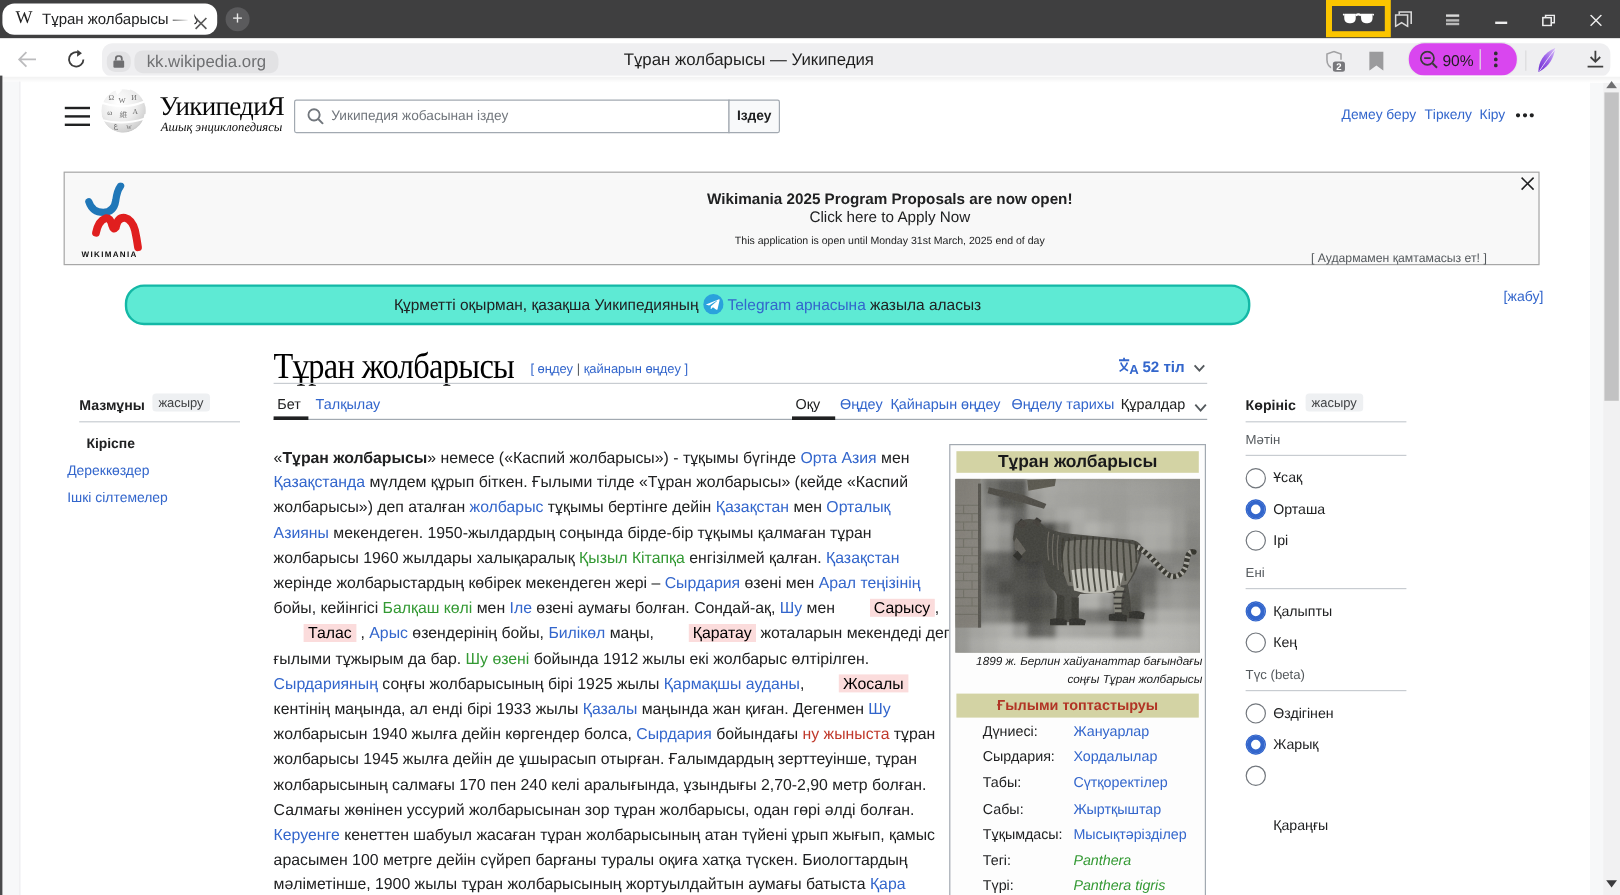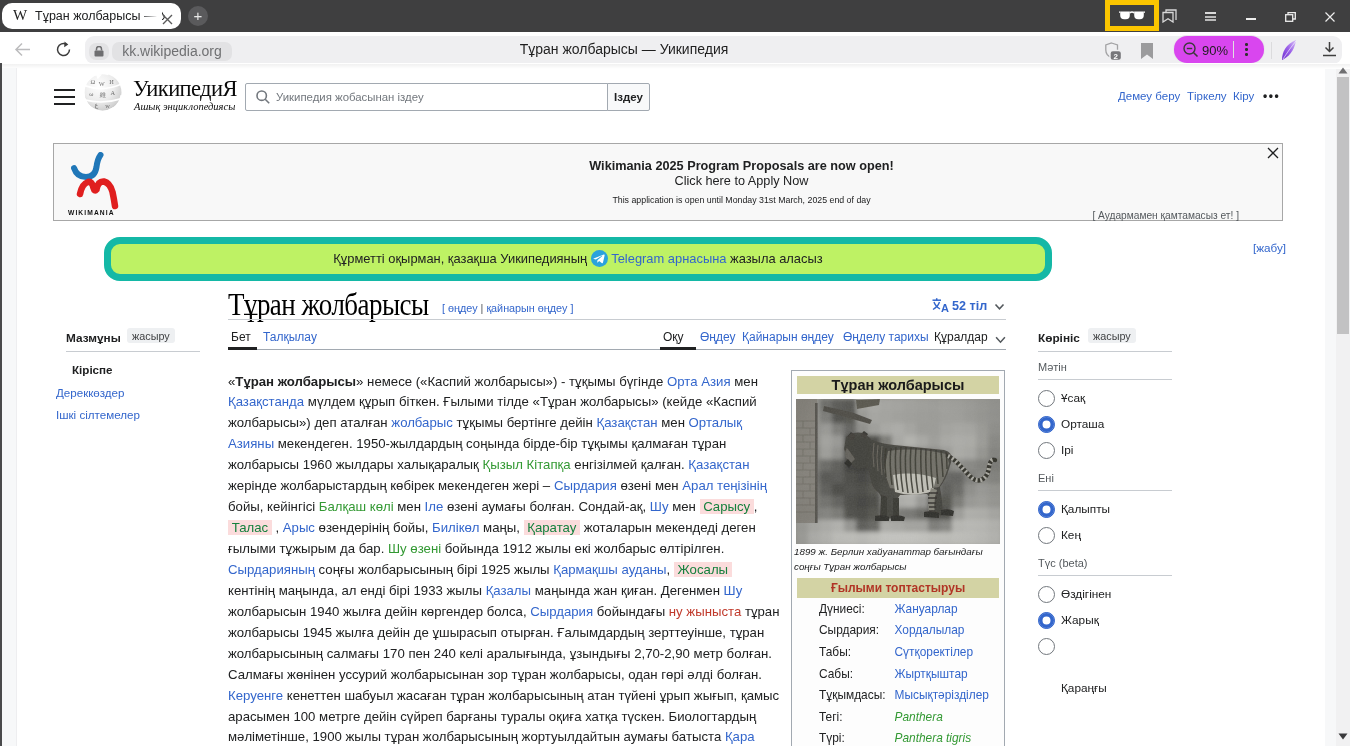--- a/index.html
+++ b/index.html
@@ -2,42 +2,42 @@
 <html><head><meta charset="utf-8">
 <style>
 html,body{margin:0;padding:0;}
 body{width:1350px;height:746px;overflow:hidden;position:relative;background:#fff;
  font-family:"Liberation Sans",sans-serif;-webkit-font-smoothing:antialiased;}
 .abs{position:absolute;}
 a{text-decoration:none;}
 .bl{color:#3366cc;}
 .gr{color:#339933;}
 .rd{color:#c0392b;}
-.pk{background:#fbdcdc;color:#15803d;}
+.pk{background:#fbdcdc;color:#000000;margin-left:25px;}
 
 #tabbar{position:absolute;left:0;top:0;width:1350px;height:32px;background:#3f3f40;}
 #tab{position:absolute;left:2px;top:3px;width:179px;height:26px;background:#fff;border-radius:10px;}
 #tabttl{position:absolute;left:33px;top:6px;width:130px;height:15px;overflow:hidden;
  font-size:12.5px;color:#202122;white-space:nowrap;}
 #tabfade{position:absolute;left:139px;top:5px;width:21px;height:17px;
  background:linear-gradient(90deg,rgba(255,255,255,0),#fff 80%);}
 #plusbtn{position:absolute;left:188px;top:6px;width:20px;height:20px;border-radius:50%;
  background:#5a5a5c;color:#e9e9e9;font-size:15px;line-height:19px;text-align:center;}
 #incog{position:absolute;left:1105px;top:0;width:54px;height:31px;background:#fbc500;}
 #incogin{position:absolute;left:5px;top:5px;width:44px;height:21px;background:#3f3f40;}
 #toolbar{position:absolute;left:0;top:32px;width:1350px;height:37px;background:#fff;}
 #omni{position:absolute;left:85px;top:4px;width:1257px;height:28px;background:#efeff1;border-radius:9px;}
 .chip{position:absolute;background:#e2e2e4;border-radius:7px;}
 #pgttl{position:absolute;left:624px;top:9px;transform:translateX(-50%);font-size:14px;color:#1f1f1f;white-space:nowrap;}
 #pill{position:absolute;left:1174px;top:4px;width:90px;height:27px;background:#d946ef;border-radius:13px;
  box-shadow:0 0 0 1px #e9e9eb;}
 
 #page{position:absolute;left:0;top:63px;width:1350px;height:683px;background:#fff;}
 #banner{position:absolute;left:53px;top:143px;width:1228px;height:76px;background:#f8f8f8;border:1px solid #a7a7a7;}
-#tgbox{position:absolute;left:104px;top:237px;width:934px;height:30px;border:7px solid #14b8a6;border-radius:16px;background:#bef264;}
+#tgbox{position:absolute;left:104px;top:237px;width:934px;height:30px;border:2px solid #14b8a6;border-radius:16px;background:#5eead4;}
 h1{margin:0;font-family:"Liberation Serif",serif;font-weight:normal;font-size:27px;color:#000;}
 .tabrow{font-size:12px;color:#202122;}
 .greyhd{font-size:11px;color:#54595d;}
 .hidebtn{background:#eef0f2;border-radius:3px;font-size:10.8px;color:#404244;padding:1.5px 5px;}
 .divline{position:absolute;height:1px;background:#c8ccd1;}
 .radio{position:absolute;width:15px;height:15px;border:1px solid #72777d;border-radius:50%;background:#fff;}
 .radio.on{background:#36c;border-color:#36c;box-shadow:inset 0 0 0 3.5px #36c, inset 0 0 0 8px #fff;}
 .rlbl{position:absolute;font-size:11.8px;color:#202122;}
 #bodytext{position:absolute;left:228px;top:371.5px;width:700px;font-size:13.2px;line-height:20.94px;color:#202122;}
 #infobox{position:absolute;left:791px;top:370px;width:212px;border:1px solid #a2a9b1;background:#fdfdfd;}
@@ -518,21 +518,21 @@
   </g>
   <path d="M152,57 C160,60 168,72 176,79 C184,85 192,79 193,68 C194,62 196,60 199,61" stroke="#32312c" stroke-width="4.4" fill="none" stroke-linecap="round"></path>
   <path d="M152,57 C160,60 168,72 176,79 C184,85 192,79 193,68 C194,62 196,60 199,61" stroke="#aaa9a1" stroke-width="4.4" fill="none" stroke-dasharray="2,2.6"></path>
   <path d="M85,96 L84,119 L91,119 L91,98 Z M97,99 L97,119 L103,119 L103,99 Z" fill="#383733"></path>
   <path d="M79,117 Q87,115 93,118 L93,122 L79,122 Z M95,117 Q103,115 109,118 L108,122 L95,122 Z" fill="#2e2d29"></path>
   <path d="M128,113 Q136,111 143,114 L143,119 L128,118 Z M145,111 Q153,109 158,112 L157,117 L145,116 Z" fill="#2e2d29"></path>
   </g>
   <rect width="204" height="145" filter="url(#grain)" opacity="0.15"></rect>
   <rect width="204" height="145" fill="url(#vig)"></rect>
  </svg>
- <div style="margin:0 2px 0;text-align:left;font-style:italic;font-size:9.8px;color:#202122;line-height:15.4px;">1899 ж. Берлин хайуанаттар бағындағы<br>соңғы Тұран жолбарысы</div>
+ <div style="margin:0 2px 0;text-align:right;font-style:italic;font-size:9.8px;color:#202122;line-height:15.4px;">1899 ж. Берлин хайуанаттар бағындағы<br>соңғы Тұран жолбарысы</div>
  <div class="khaki" style="margin:3px 5px 0;height:20px;text-align:center;font-size:12px;font-weight:bold;color:#b13425;line-height:20px;">Ғылыми топтастыруы</div>
  <table style="margin:1px 0 0 27px;border-spacing:0 0;font-size:11.9px;line-height:21.6px;color:#202122;border-collapse:separate;">
   <tbody>
         <tr>
           <td>Дүниесі:</td>
           <td style="padding-left:9px;"><a class="bl">Жануарлар</a></td>
         </tr>
   <tr>
           <td>Сырдария:</td>
           <td style="padding-left:9px;"><a class="bl">Хордалылар</a></td>

